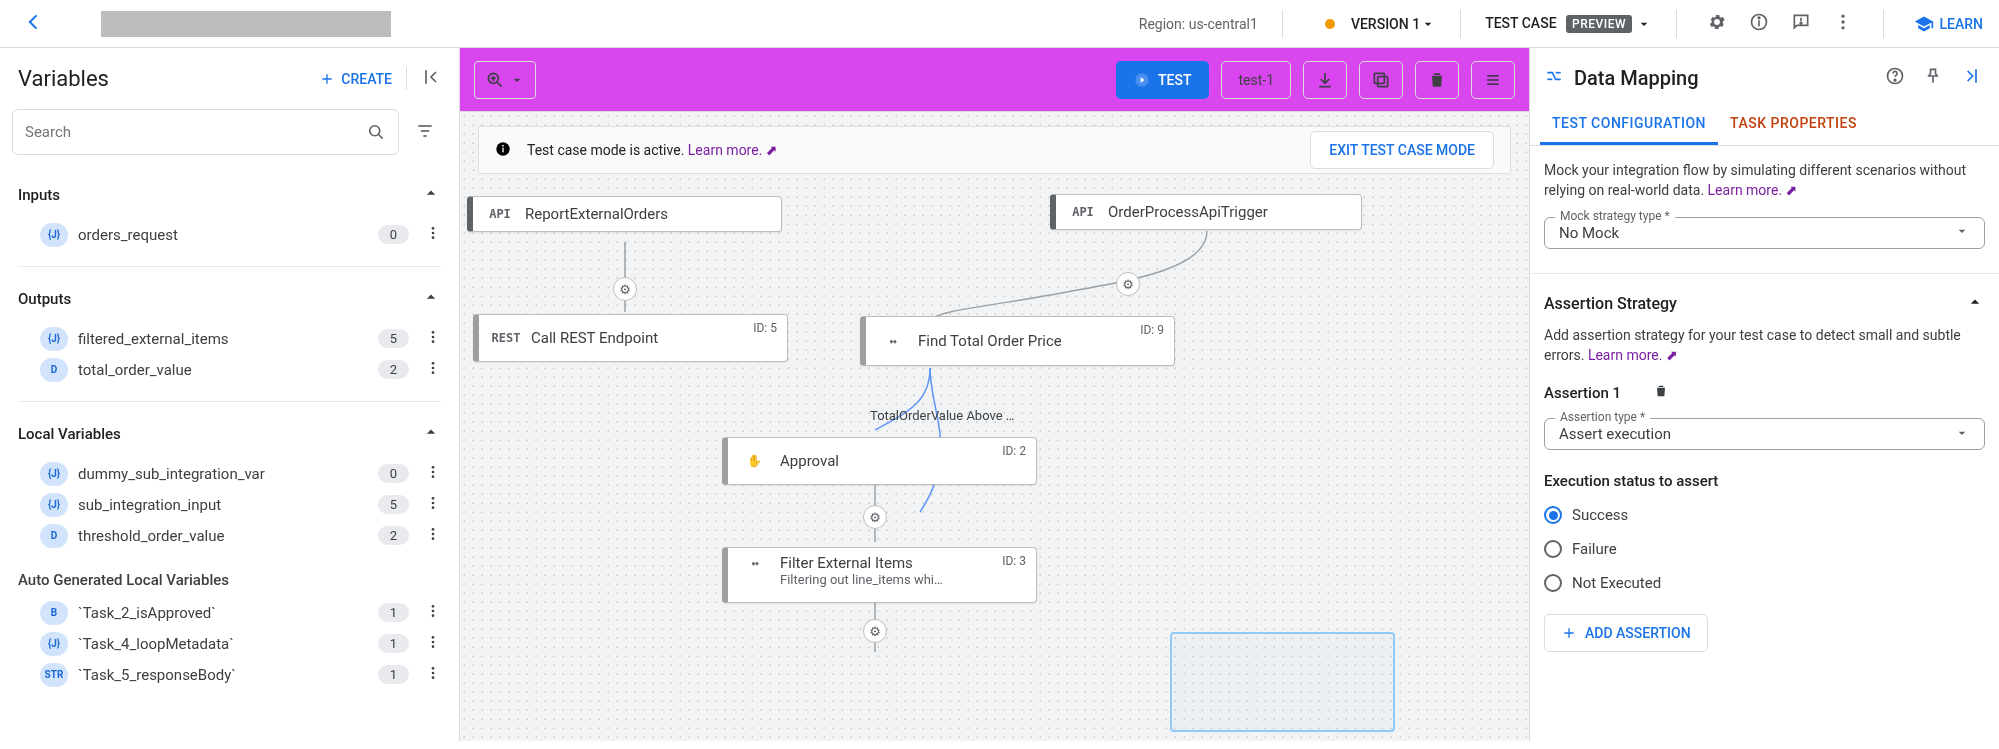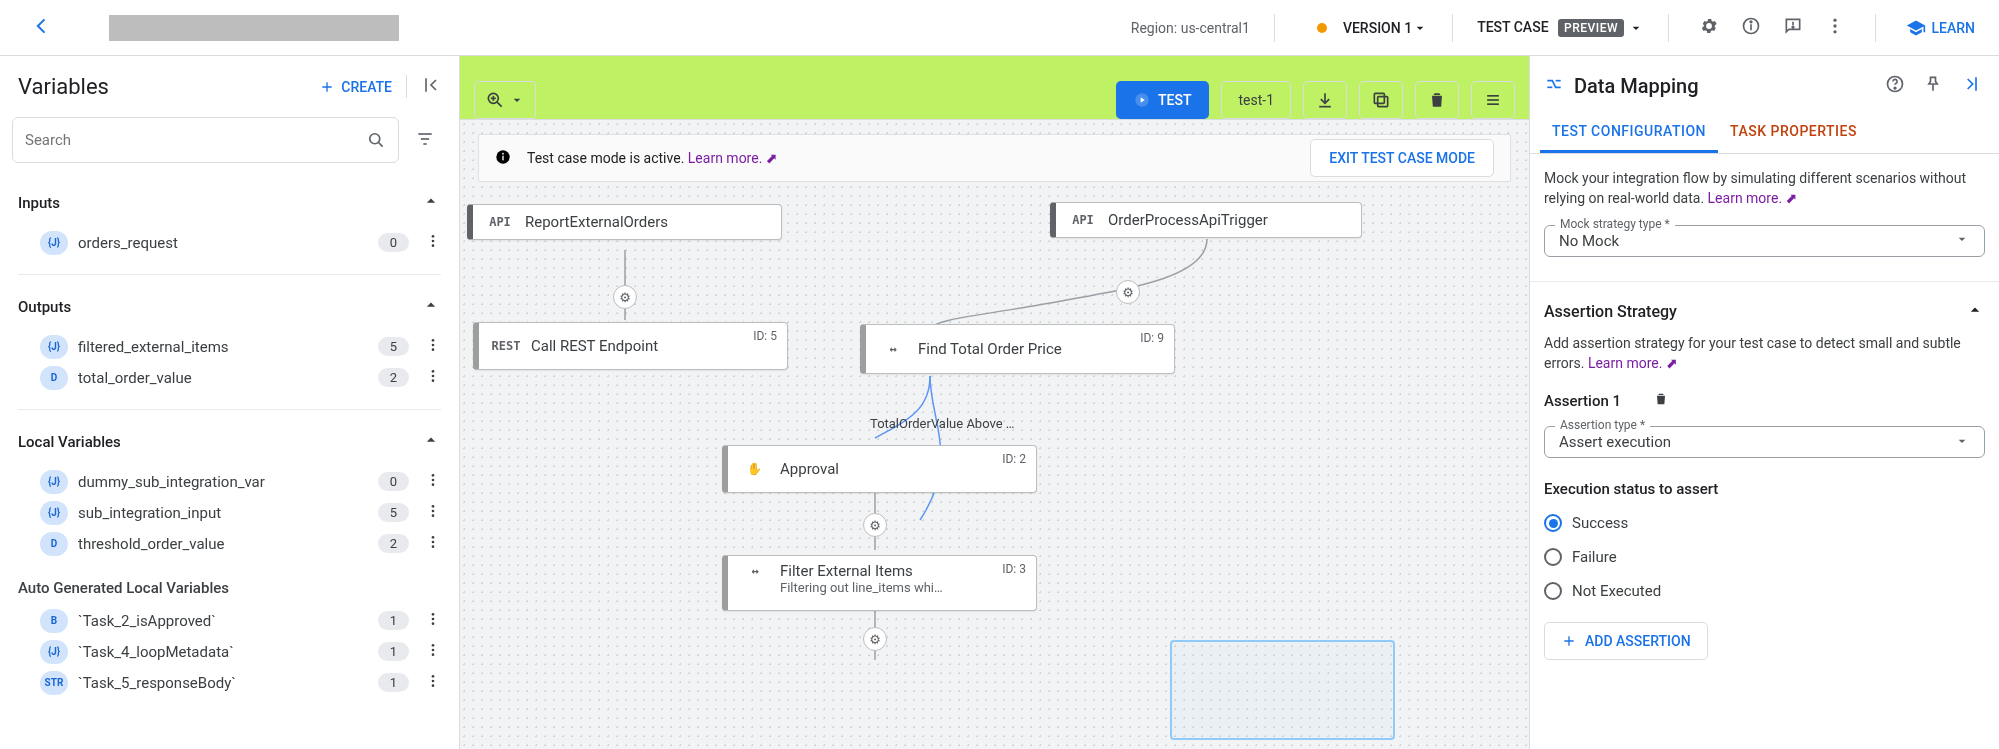--- a/index.html
+++ b/index.html
@@ -1,19 +1,19 @@
 <!DOCTYPE html>
 <html><head>
 <meta charset="utf-8">
 <style>
   * { box-sizing: border-box; margin: 0; padding: 0; font-family: "Google Sans", Roboto, Arial, sans-serif; }
   body { background: #fff; color: #202124; font-size: 13px; width:1999px; }
 
   
-  .topbar { height:56px; border-bottom:1px solid #dadce0; display:flex; align-items:center; padding:0 24px;gap:41px; }
+  .topbar { height:48px; border-bottom:1px solid #dadce0; display:flex; align-items:center; padding:0 16px;gap:41px; }
   .topbar .back { color:#1a73e8; padding:8px; }
   .topbar .grey-pill { width:290px; height:26px; background:#bdbdbd; margin-left:8px; }
   .topbar-spacer { flex:1; }
   .topbar .meta { display:flex; align-items:center; gap:10px; }
   .topbar .region { color:#5f6368; font-size:14px; }
   .topbar .orange-dot { width:10px;height:10px;border-radius:50%;background:#f29900;display:inline-block;margin:0 6px 0 18px;}
   .topbar .version { font-weight:500; font-size:14px; display:flex; align-items:center; }
   .topbar .vbar { width:1px; height:28px; background:#dadce0; margin:0 14px;}
   .topbar .test-case { font-weight:500; font-size:14px;}
   .badge-preview { background:#5f6368; color:#fff; font-size:12px; padding:2px 6px; border-radius:3px; margin-left:6px; letter-spacing:.5px;}
@@ -41,21 +41,21 @@
   .subh { padding:10px 18px 6px 18px; font-weight:500; font-size:15px; color:#3c4043;}
   .var-list { padding:2px 8px 10px 10px;}
   .var-row { display:flex; align-items:center; gap:10px; padding:6px 4px 6px 28px; position:relative;}
   .type-pill { position:absolute; left:0; top:50%; transform:translateY(-50%); width:28px;height:24px; border-radius:12px; background:#d2e3fc; color:#1967d2; font-size:10px; font-weight:700; display:flex;align-items:center;justify-content:center; margin-left:30px;}
   .var-row .nm { margin-left:40px; font-size:15px; color:#3c4043;}
   .var-row .cnt { background:#e8eaed; color:#3c4043; border-radius:12px; padding:2px 12px; font-size:13px; margin-left:auto;}
   .var-row .more { color:#3c4043; padding:0 6px;}
   .hr { height:1px; background:#e8eaed; margin:6px 18px;}
 
   
-  .canvas-toolbar { height:64px; border-bottom:1px solid #dadce0; display:flex; align-items:flex-end; padding:0 14px; gap:12px; background:#bef264;}
+  .canvas-toolbar { height:64px; border-bottom:1px solid #dadce0; display:flex; align-items:center; padding:0 14px; gap:12px; background:#d946ef;}
   .zoom-btn { display:flex; align-items:center; color:#3c4043; gap:4px; border:1px solid #dadce0; border-radius:4px; height:38px; padding:0 10px;}
   .test-btn { margin-left:auto; background:#1a73e8; color:#fff; font-weight:500; border-radius:5px; height:38px; padding:0 18px; display:flex; align-items:center; gap:8px; font-size:14px;}
   .test-name-chip { border:1px solid #dadce0; border-radius:5px; height:38px; display:flex; align-items:center; padding:0 16px; font-size:14px; color:#3c4043;}
   .tbicon { border:1px solid #dadce0; border-radius:5px; height:38px; width:44px; display:flex; align-items:center; justify-content:center; color:#3c4043;}
   .canvas { position:absolute; top:64px; left:0; right:0; bottom:0; background:#f1f3f4;
     background-image:radial-gradient(#d0d3d6 1px, transparent 1px); background-size:9px 9px;}
   .banner { position:absolute; left:18px; right:18px; top:14px; height:48px; background:#fafafa; border:1px solid #e0e0e0; border-radius:2px; display:flex; align-items:center; padding:0 16px; gap:16px; font-size:14px;}
   .banner .info-ic { color:#000;}
   .banner a { color:#7b1fa2; text-decoration:none; }
   .banner .ext { color:#7b1fa2;}

